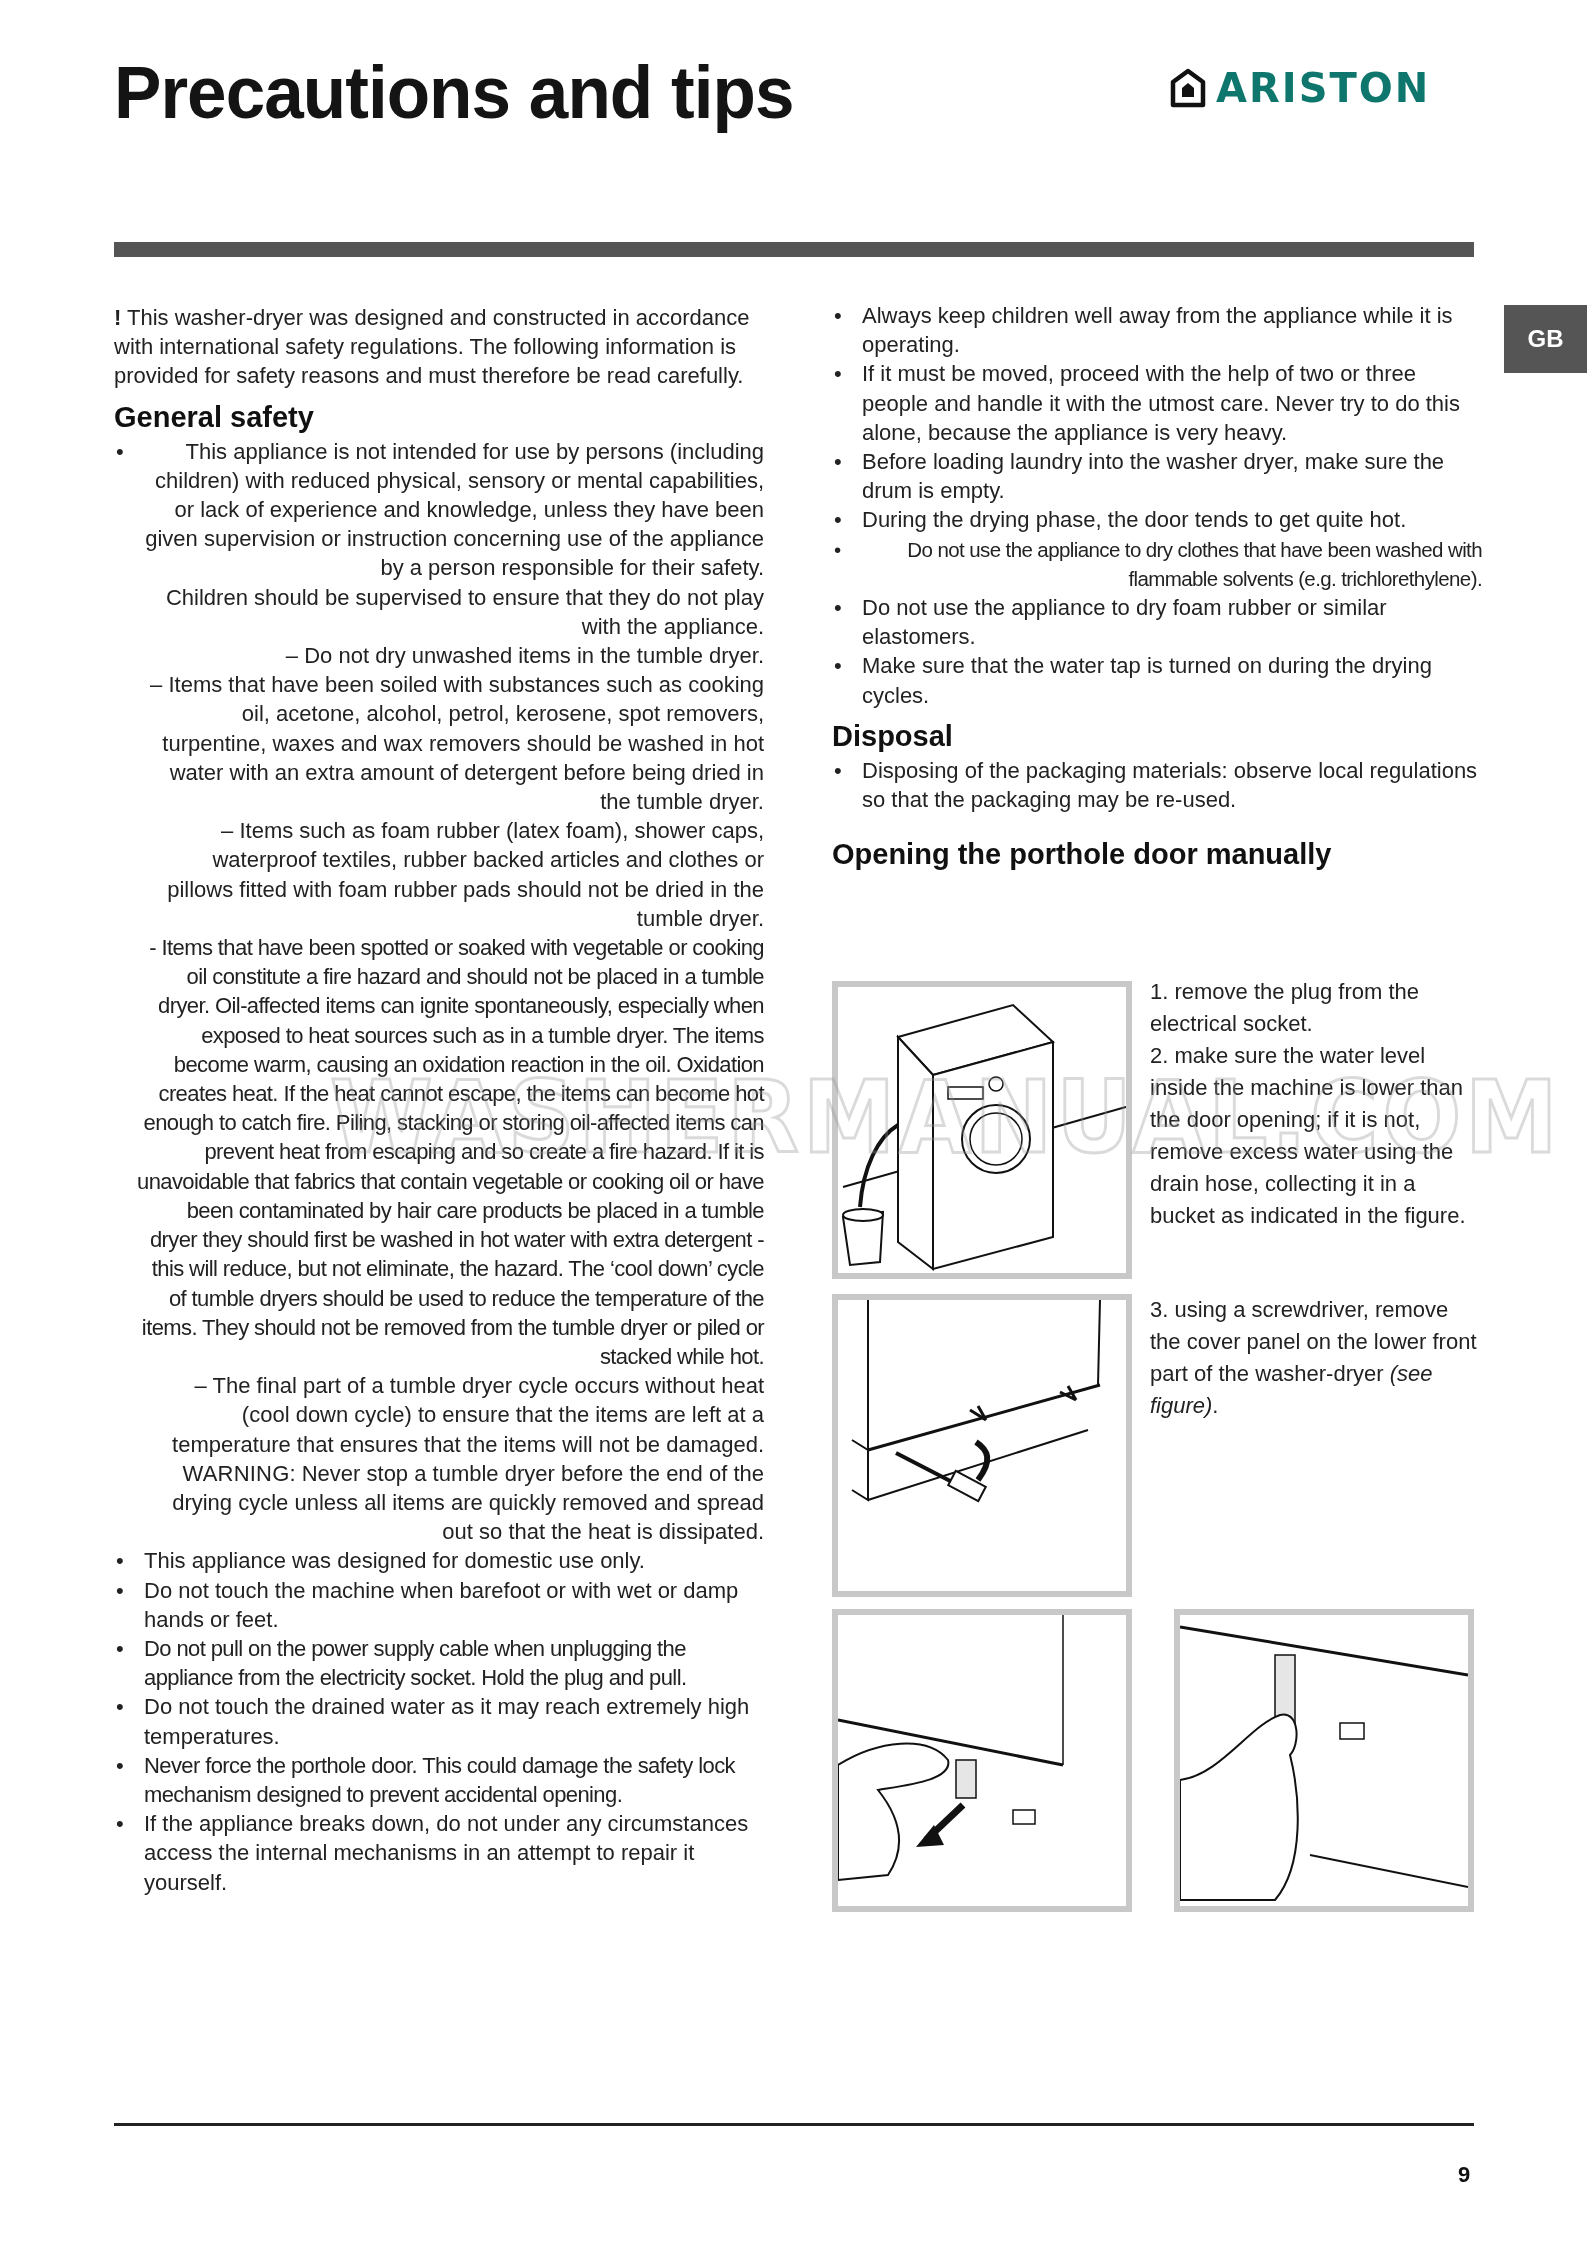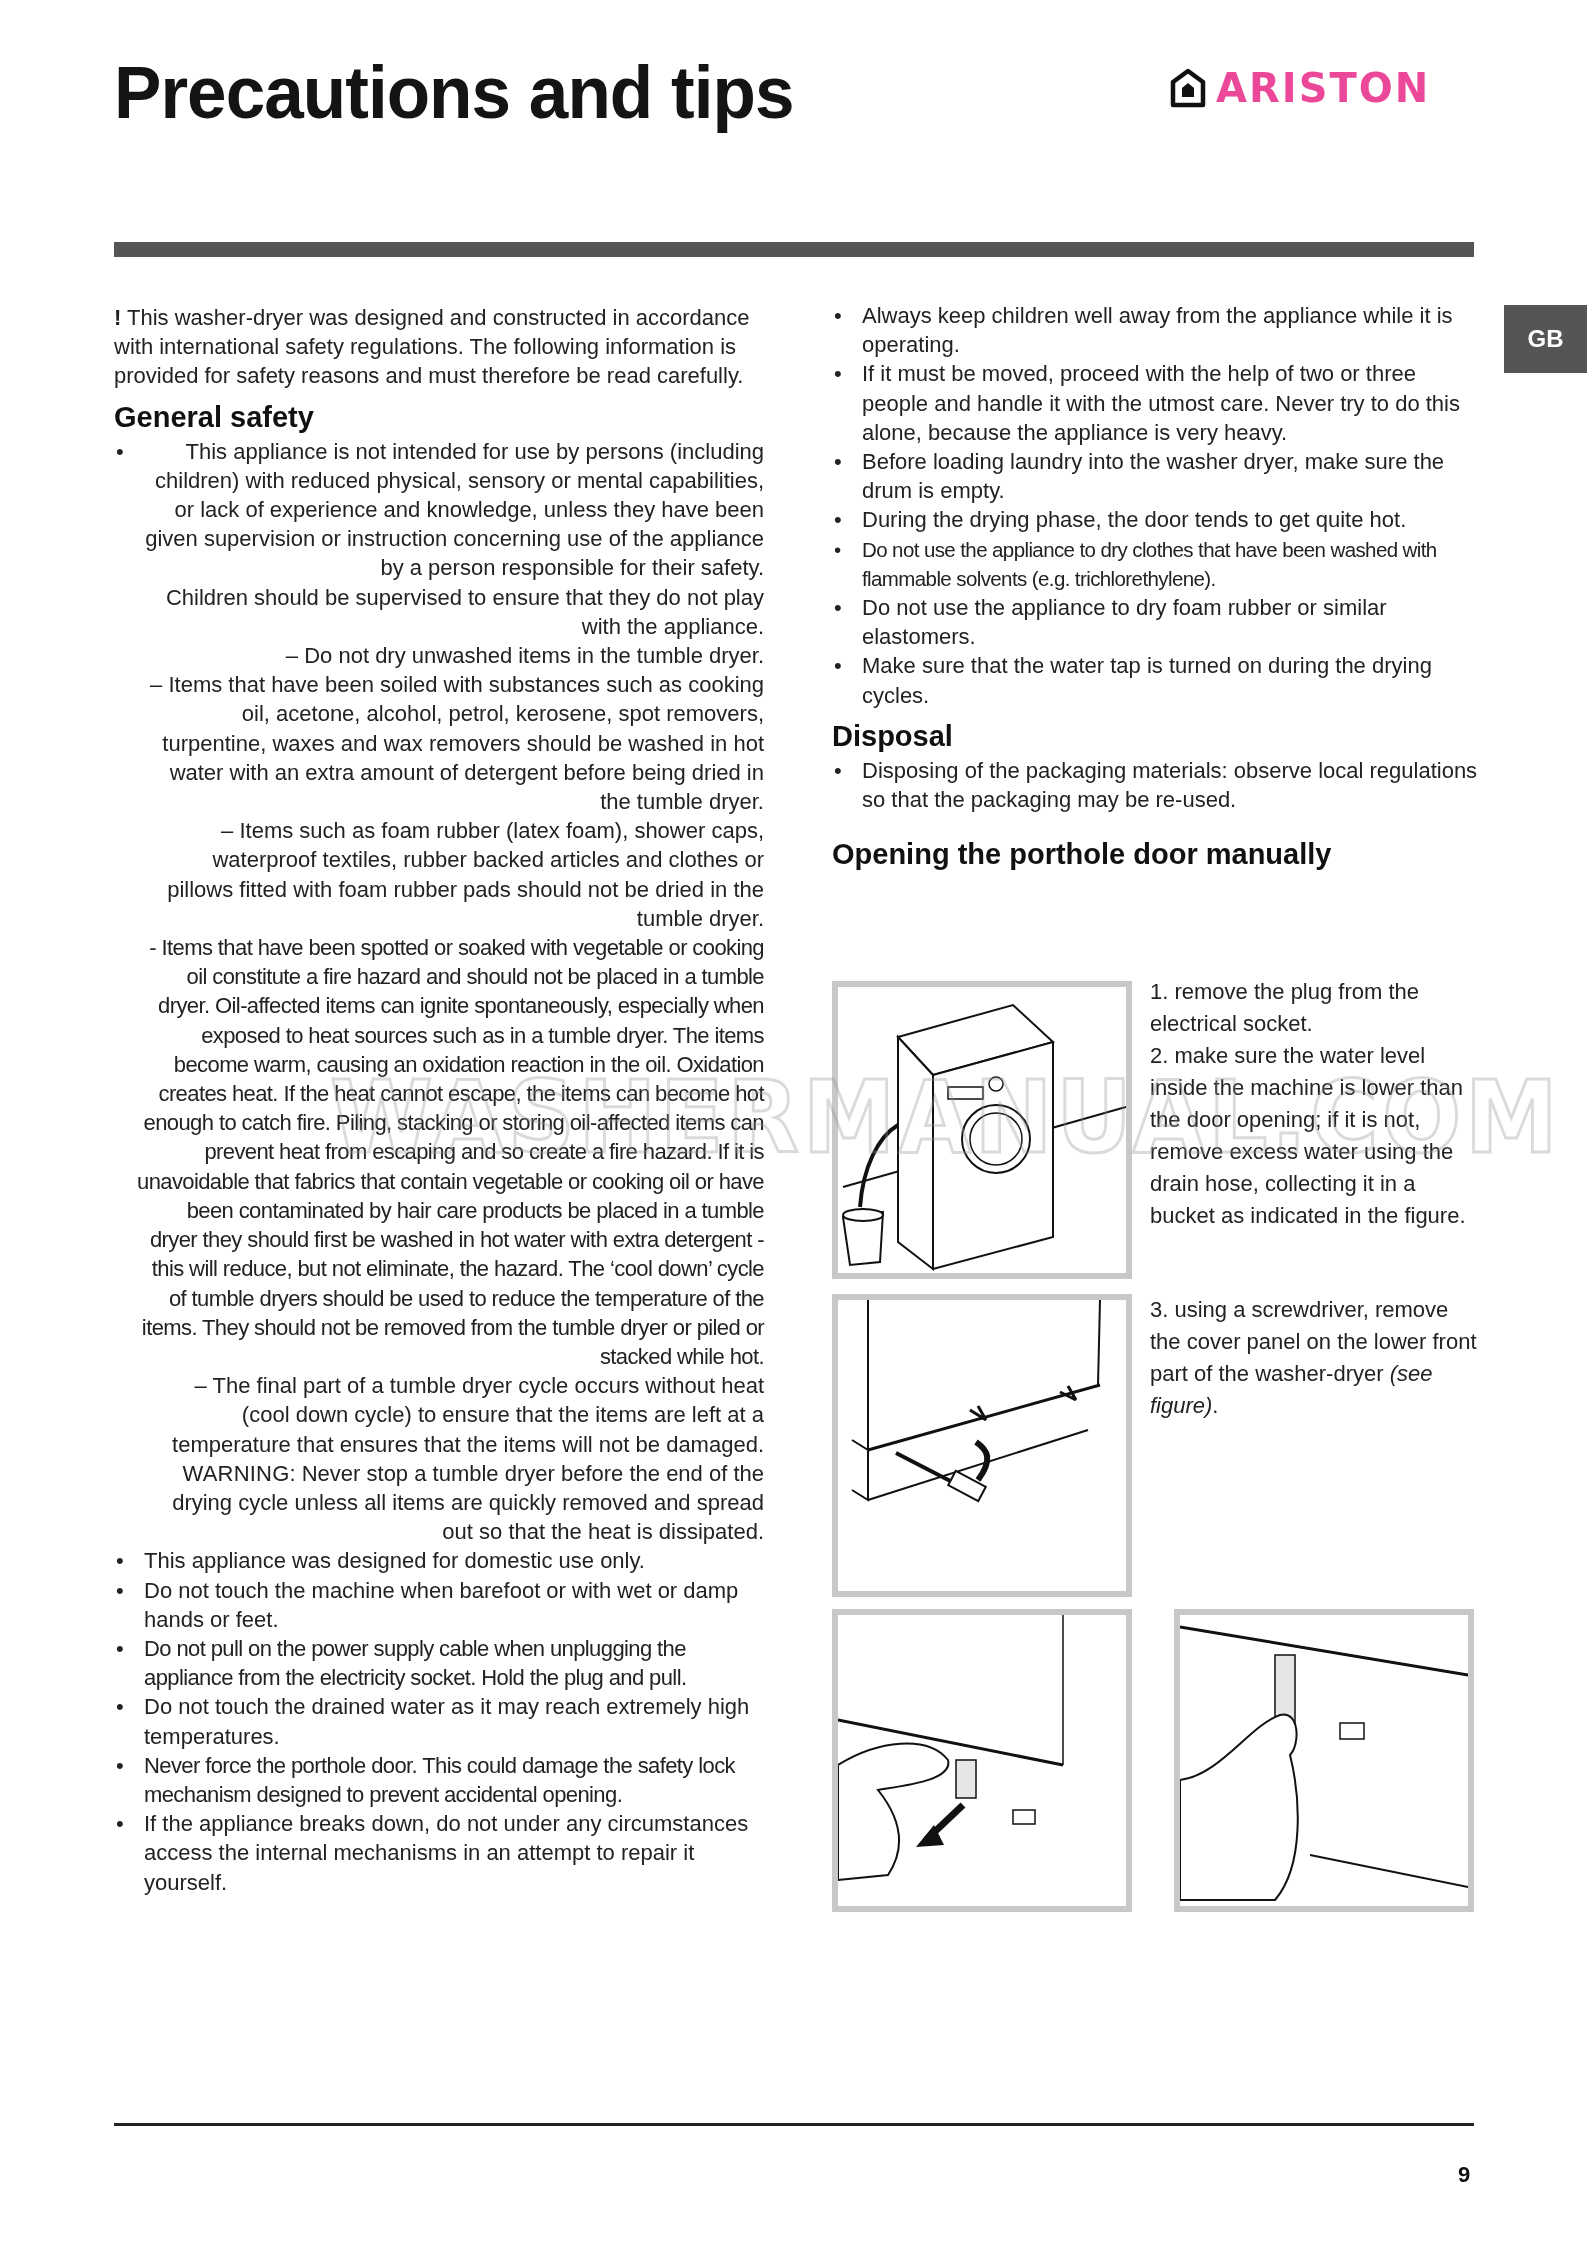--- a/index.html
+++ b/index.html
@@ -6,21 +6,21 @@
   body { width: 1587px; height: 2245px; position: relative; overflow: hidden;
          font-family: "Liberation Sans", sans-serif; color: #222222; }
 
   .page-title { position: absolute; left: 114px; top: 56px; margin: 0;
     font-family: "Liberation Sans", sans-serif; font-weight: bold; font-size: 74px;
     letter-spacing: -1px; color: #141414; line-height: 1; transform: scaleX(0.96); transform-origin: left; }
 
   .brand { position: absolute; left: 1170px; top: 68px; display: flex; align-items: center; }
   .brand svg { display: block; }
   .brand-name { font-family: "DejaVu Sans", sans-serif; font-weight: bold; font-size: 40px;
-    letter-spacing: 2px; color: #ec4899; margin-left: 10px; line-height: 1; }
+    letter-spacing: 2px; color: #0f766e; margin-left: 10px; line-height: 1; }
 
   .header-rule { position: absolute; left: 114px; top: 242px; width: 1360px; height: 15px; background: #555555; }
 
   .lang-tab { position: absolute; left: 1504px; top: 305px; width: 83px; height: 68px; background: #555555;
     color: #fff; font-weight: bold; font-size: 24px; display: flex; align-items: center; justify-content: center; }
 
   .col { position: absolute; font-size: 22px; line-height: 29.2px; color: #222; }
   .col-left { left: 114px; top: 303px; width: 650px; }
   .col-right { left: 832px; top: 301px; width: 650px; }
 
@@ -108,21 +108,21 @@
     <li>If the appliance breaks down, do not under any circumstances access the internal mechanisms in an attempt to repair it yourself.</li>
   </ul>
 </div>
 
 <div class="col col-right">
   <ul class="bullets">
     <li>Always keep children well away from the appliance while it is operating.</li>
     <li>If it must be moved, proceed with the help of two or three people and handle it with the utmost care. Never try to do this alone, because the appliance is very heavy.</li>
     <li>Before loading laundry into the washer dryer, make sure the drum is empty.</li>
     <li>During the drying phase, the door tends to get quite hot.</li>
-    <li class="narrow" style="font-size:20.5px;">Do not use the appliance to dry clothes that have been washed with flammable solvents (e.g. trichlorethylene).</li>
+    <li class="narrow" style="font-size:20.5px;text-align:right;">Do not use the appliance to dry clothes that have been washed with flammable solvents (e.g. trichlorethylene).</li>
     <li>Do not use the appliance to dry foam rubber or similar elastomers.</li>
     <li>Make sure that the water tap is turned on during the drying cycles.</li>
   </ul>
 
   <h2>Disposal</h2>
   <ul class="bullets disposal-list">
     <li>Disposing of the packaging materials: observe local regulations so that the packaging may be re-used.</li>
   </ul>
 
   <h2 style="margin-top:22px;">Opening the porthole door manually</h2>

